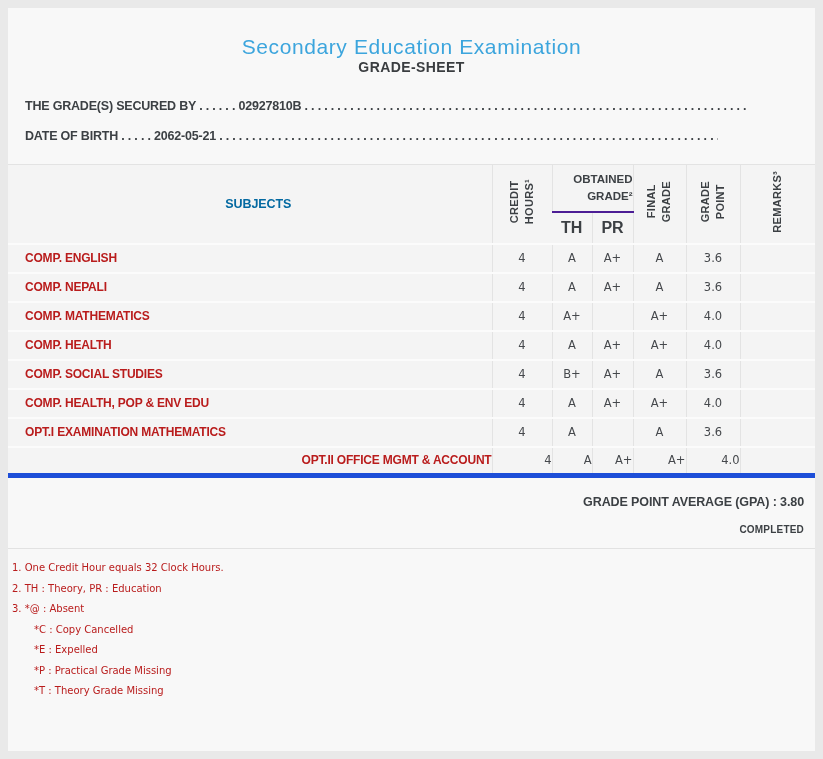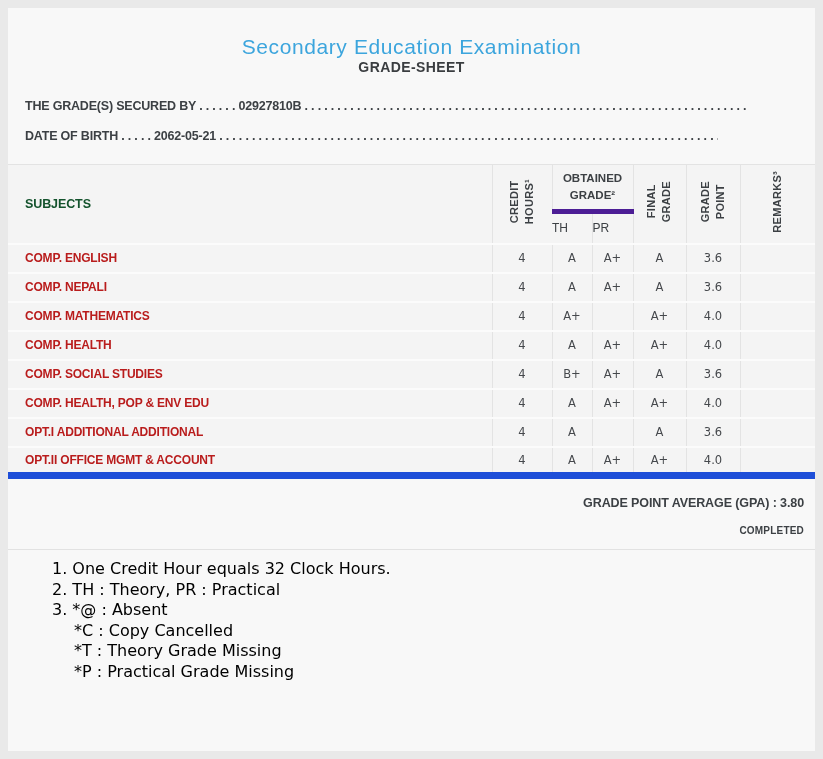--- a/index.html
+++ b/index.html
@@ -65,63 +65,63 @@
   col.c-rm   { width:75px; }
   th, td {
     border-left:1px solid #e3e3e3;
     background:#f4f4f4;
     font-weight:400;
   }
   th:first-child, td:first-child { border-left:none; }
   thead .row-top th { height:47px; vertical-align:middle; }
   thead .row-sub th { height:32px; vertical-align:middle; }
   th.subjects {
-    text-align:left;
+    text-align:center;
     padding-left:17px;
     font-size:12.5px;
     font-weight:700;
     letter-spacing:-0.1px;
-    color:#14532d;
+    color:#0369a1;
   }
   th.vert { text-align:center; }
   .vert-text {
     display:inline-block;
     writing-mode:vertical-rl;
     transform:rotate(180deg);
     white-space:pre-line;
     font-size:11px;
     font-weight:700;
     letter-spacing:0.3px;
     line-height:1.4;
     color:#3c4044;
   }
   th.obtained {
-    text-align:center;
+    text-align:right;
     font-size:11.5px;
     font-weight:700;
     white-space:pre-line;
     line-height:1.5;
-    border-bottom:5px solid #4c1d95;
+    border-bottom:2px solid #4c1d95;
     color:#3c4044;
   }
   th.subgrade {
-    text-align:left;
-    font-size:12px;
-    font-weight:400;
+    text-align:center;
+    font-size:16px;
+    font-weight:700;
     color:#3c4044;
   }
   tbody td {
     height:29px;
     border-top:2px solid #fbfbfb;
     text-align:center;
     font-family:"DejaVu Sans", sans-serif;
     font-size:11.5px;
     color:#45484c;
   }
-  tbody tr:last-child td { border-bottom:7px solid #1d4ed8; }
+  tbody tr:last-child td { border-bottom:5px solid #1d4ed8;text-align:right; }
   tbody td.subject-cell {
     text-align:left;
     padding-left:17px;
     font-family:"Liberation Sans", sans-serif;
     font-size:12px;
     font-weight:700;
     letter-spacing:-0.2px;
     color:#b91c1c;
   }
   
@@ -138,23 +138,22 @@
     font-weight:700;
     letter-spacing:0.2px;
     color:#3c4044;
   }
   
   .divider { margin-top:13px; border-top:1px solid #e2e2e2; width:100%; }
   .footnotes {
     margin-top:9px;
     padding-left:4px;
     font-family:"DejaVu Sans", sans-serif;
-    font-size:16px;
-    color:#000000;
-    margin-left:40px;
+    font-size:10px;
+    color:#b91c1c;
   }
   .footnote-line { line-height:20.5px; }
   .footnote-num { display:inline-block; }
   .footnote-sub { padding-left:22px; line-height:20.5px; }
 </style>
 </head>
 <body>
 
 <div class="card">
 
@@ -243,21 +242,21 @@
       <tr>
         <td class="subject-cell">COMP. HEALTH, POP &amp; ENV EDU</td>
         <td>4</td>
         <td>A</td>
         <td>A+</td>
         <td>A+</td>
         <td>4.0</td>
         <td></td>
       </tr>
       <tr>
-        <td class="subject-cell">OPT.I ADDITIONAL ADDITIONAL</td>
+        <td class="subject-cell">OPT.I EXAMINATION MATHEMATICS</td>
         <td>4</td>
         <td>A</td>
         <td></td>
         <td>A</td>
         <td>3.6</td>
         <td></td>
       </tr>
       <tr>
         <td class="subject-cell">OPT.II OFFICE MGMT &amp; ACCOUNT</td>
         <td>4</td>
@@ -277,24 +276,25 @@
 
   <div class="divider"></div>
 
   <div class="footnotes">
     <div class="footnote-line">
       <span class="footnote-num">1.</span>
       <span>One Credit Hour equals 32 Clock Hours.</span>
     </div>
     <div class="footnote-line">
       <span class="footnote-num">2.</span>
-      <span>TH : Theory, PR : Practical</span>
+      <span>TH : Theory, PR : Education</span>
     </div>
     <div class="footnote-line">
       <span class="footnote-num">3.</span>
       <span>*@ : Absent</span>
     </div>
     <div class="footnote-sub">*C : Copy Cancelled</div>
+    <div class="footnote-sub">*E : Expelled</div>
+    <div class="footnote-sub">*P : Practical Grade Missing</div>
     <div class="footnote-sub">*T : Theory Grade Missing</div>
-    <div class="footnote-sub">*P : Practical Grade Missing</div>
   </div>
 
 </div>
 
 </body></html>

